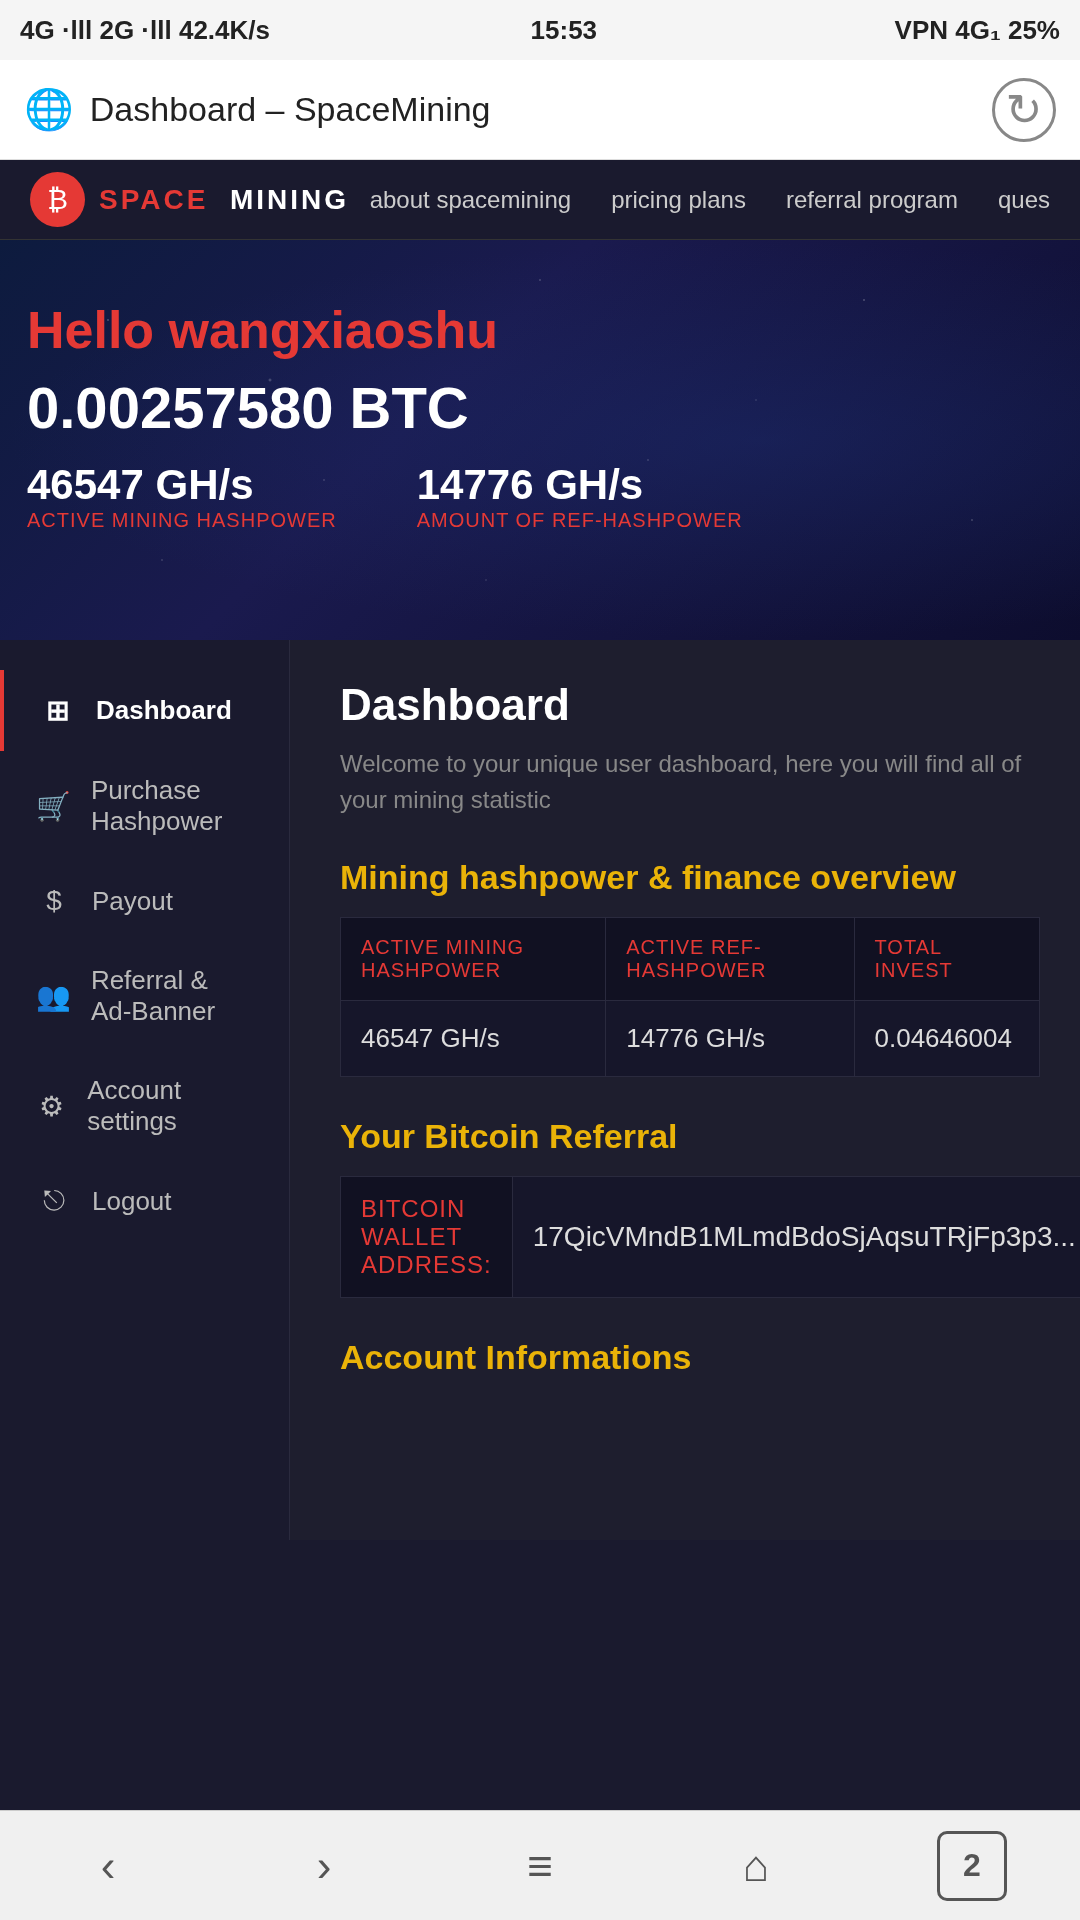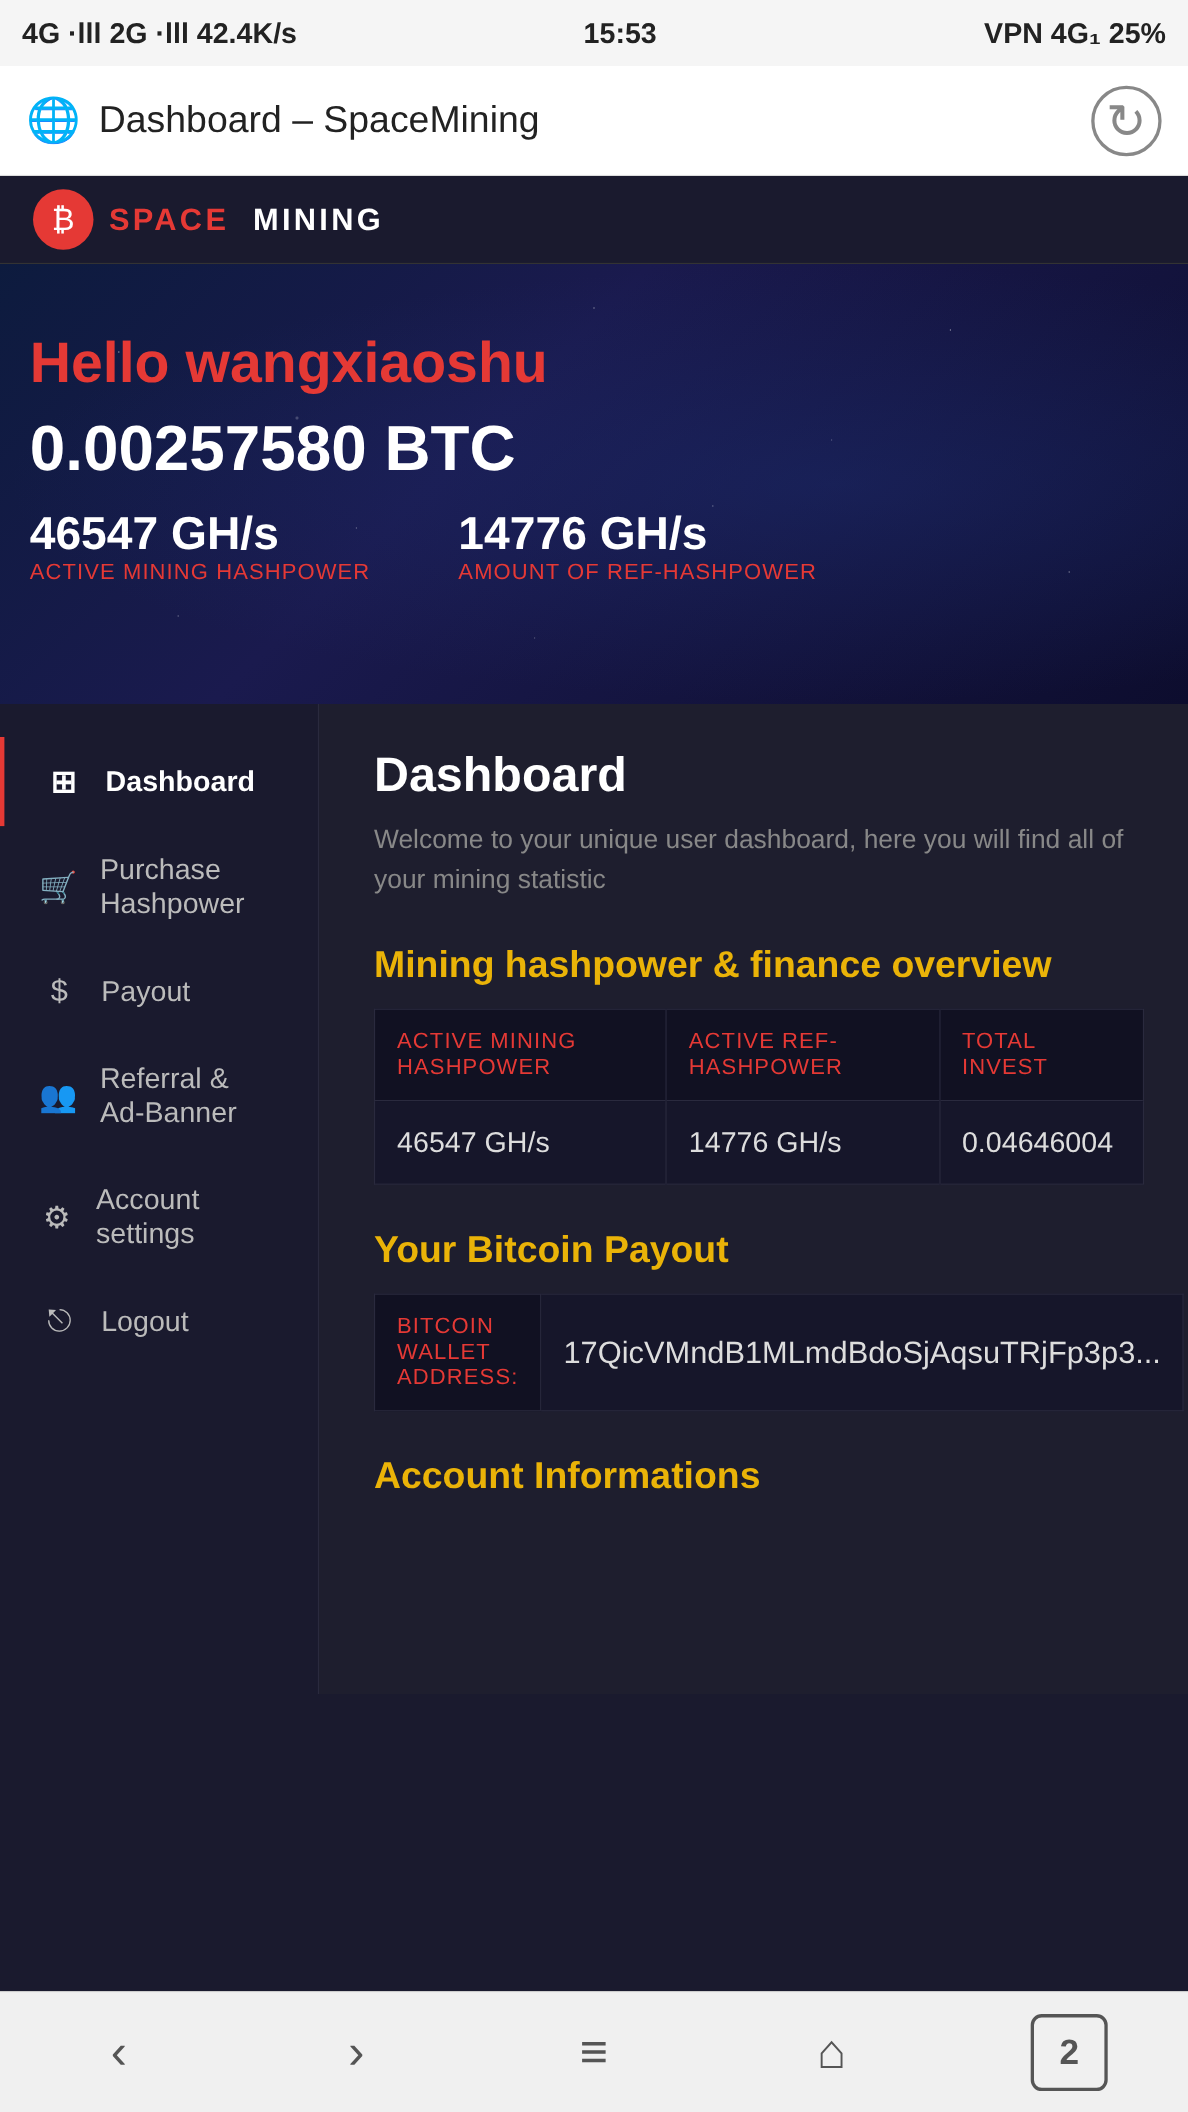--- a/index.html
+++ b/index.html
@@ -264,21 +264,21 @@
     .bitcoin-table {
       width: 100%;
       border-collapse: collapse;
       margin-bottom: 40px;
       background: #16162a;
       border: 1px solid #2a2a3e;
     }
     .bitcoin-table tr th {
       padding: 18px 20px;
       text-align: left;
-      font-size: 20px;
+      font-size: 24px;
       color: #e53935;
       font-weight: normal;
       letter-spacing: 1px;
       border-right: 1px solid #2a2a3e;
       background: #111122;
     }
     .bitcoin-table tr td {
       padding: 22px 20px;
       font-size: 28px;
       color: #ddd;
@@ -341,20 +341,26 @@
   <div class="browser-reload">↻</div>
 </div>
 
 <nav class="top-nav">
   <div class="logo">
     <div class="logo-icon">₿</div>
     <div class="logo-text">
       <span>SPACE</span>
       &nbsp;<span style="color:#fff;">MINING</span>
     </div>
+  </div>
+  <div class="nav-links">
+    <a href="#">about spacemining</a>
+    <a href="#">pricing plans</a>
+    <a href="#">referral program</a>
+    <a href="#">ques</a>
   </div>
 </nav>
 
 <div class="hero">
   <div class="hero-stars"></div>
   <div class="hero-content">
     <div class="hello-text">
       <span>Hello </span><span>wangxiaoshu</span>
     </div>
     <div class="btc-balance">0.00257580 BTC</div>
@@ -415,21 +421,21 @@
       </thead>
       <tbody>
         <tr>
           <td>46547 GH/s</td>
           <td>14776 GH/s</td>
           <td>0.04646004</td>
         </tr>
       </tbody>
     </table>
 
-    <h2 class="section-title">Your Bitcoin Payout</h2>
+    <h2 class="section-title">Your Bitcoin Referral</h2>
     <table class="bitcoin-table">
       <tbody>
         <tr>
           <th>BITCOIN WALLET ADDRESS:</th>
           <td>17QicVMndB1MLmdBdoSjAqsuTRjFp3p3...</td>
         </tr>
       </tbody>
     </table>
 
     <h2 class="section-title">Account Informations</h2>

